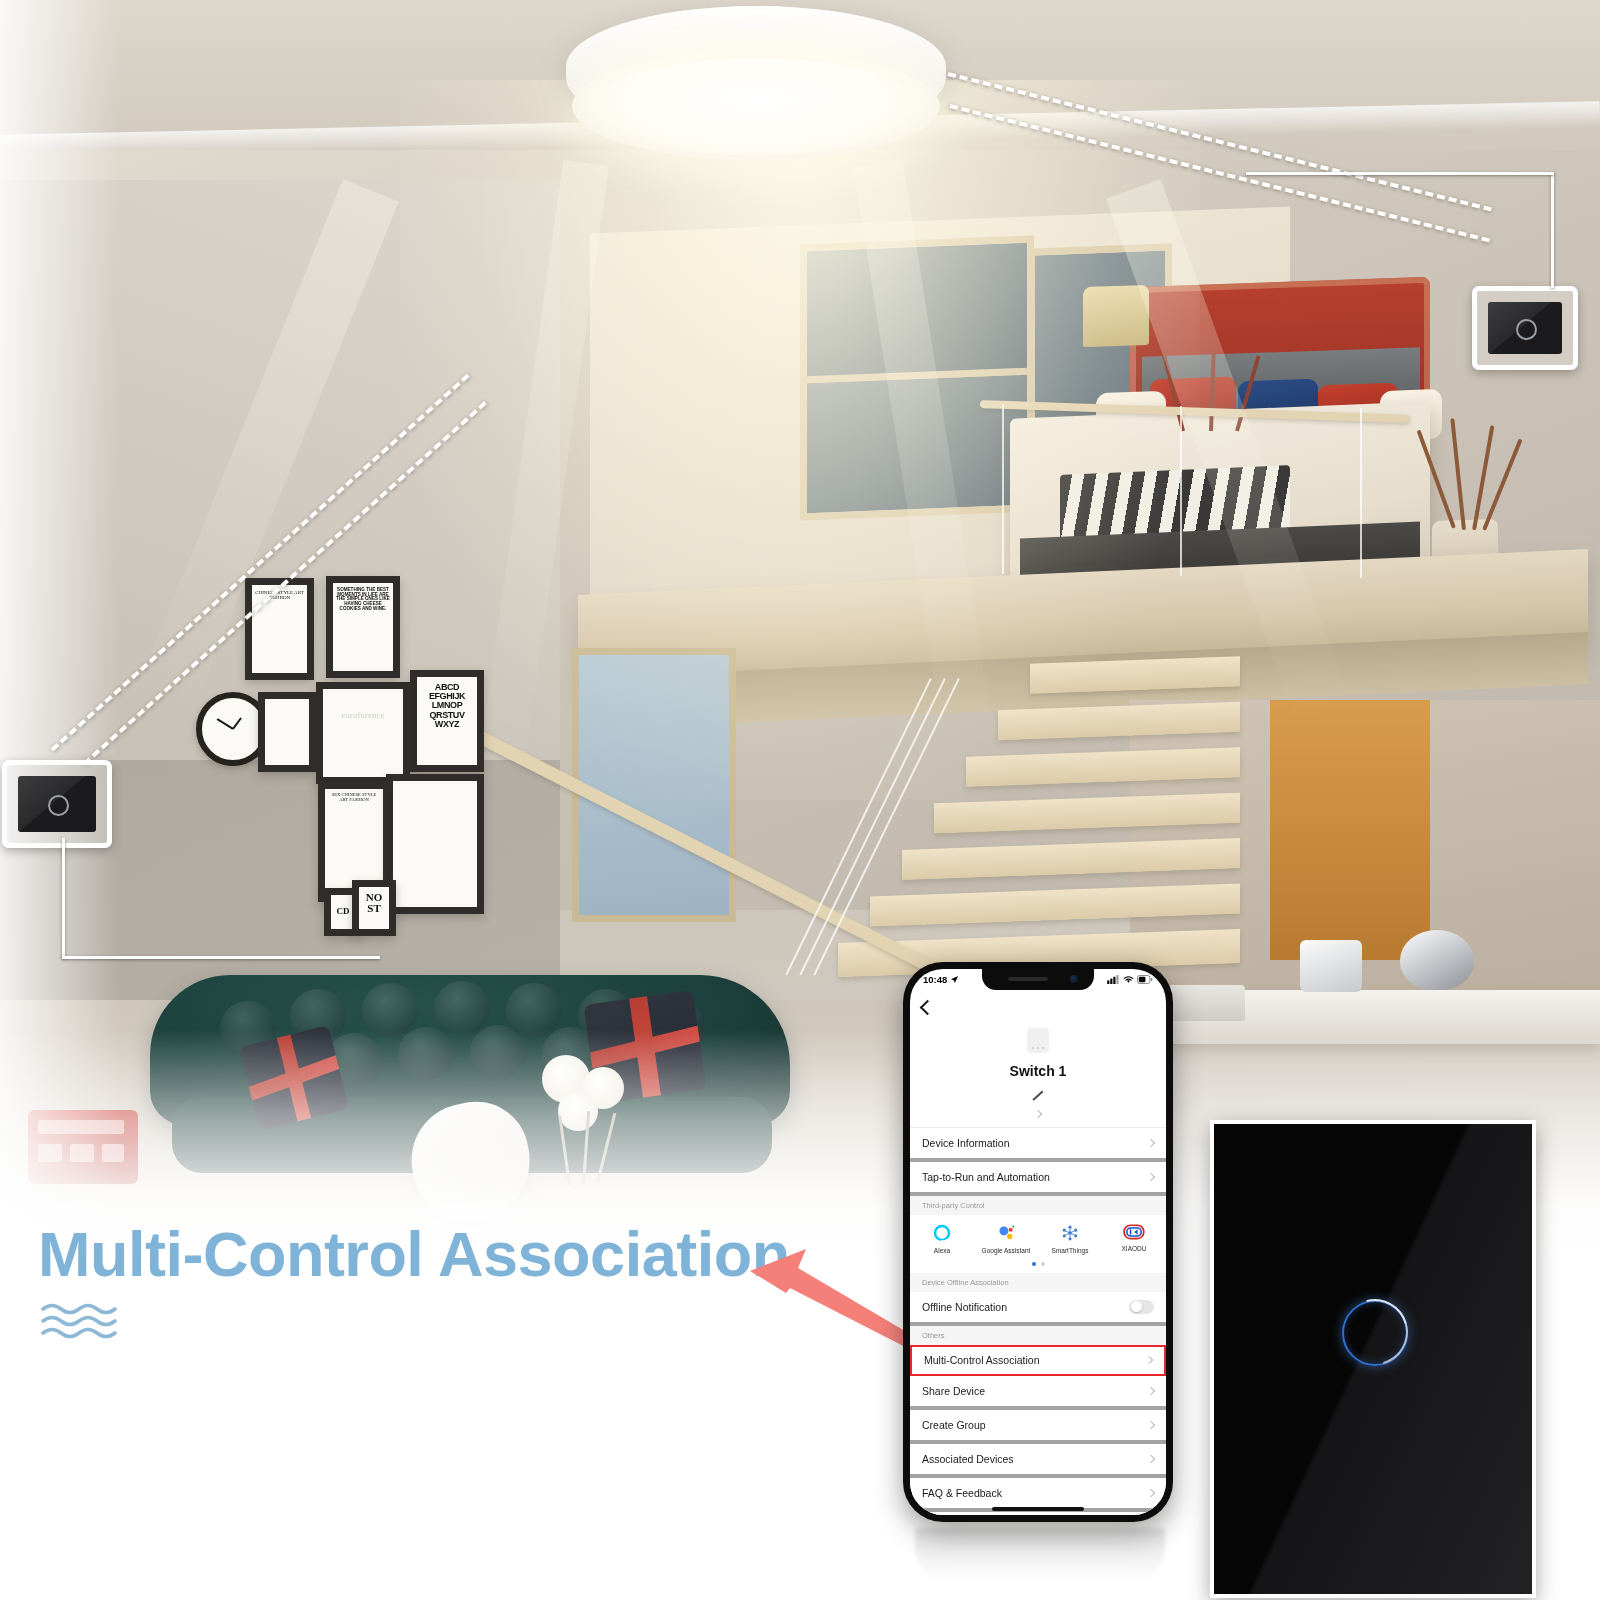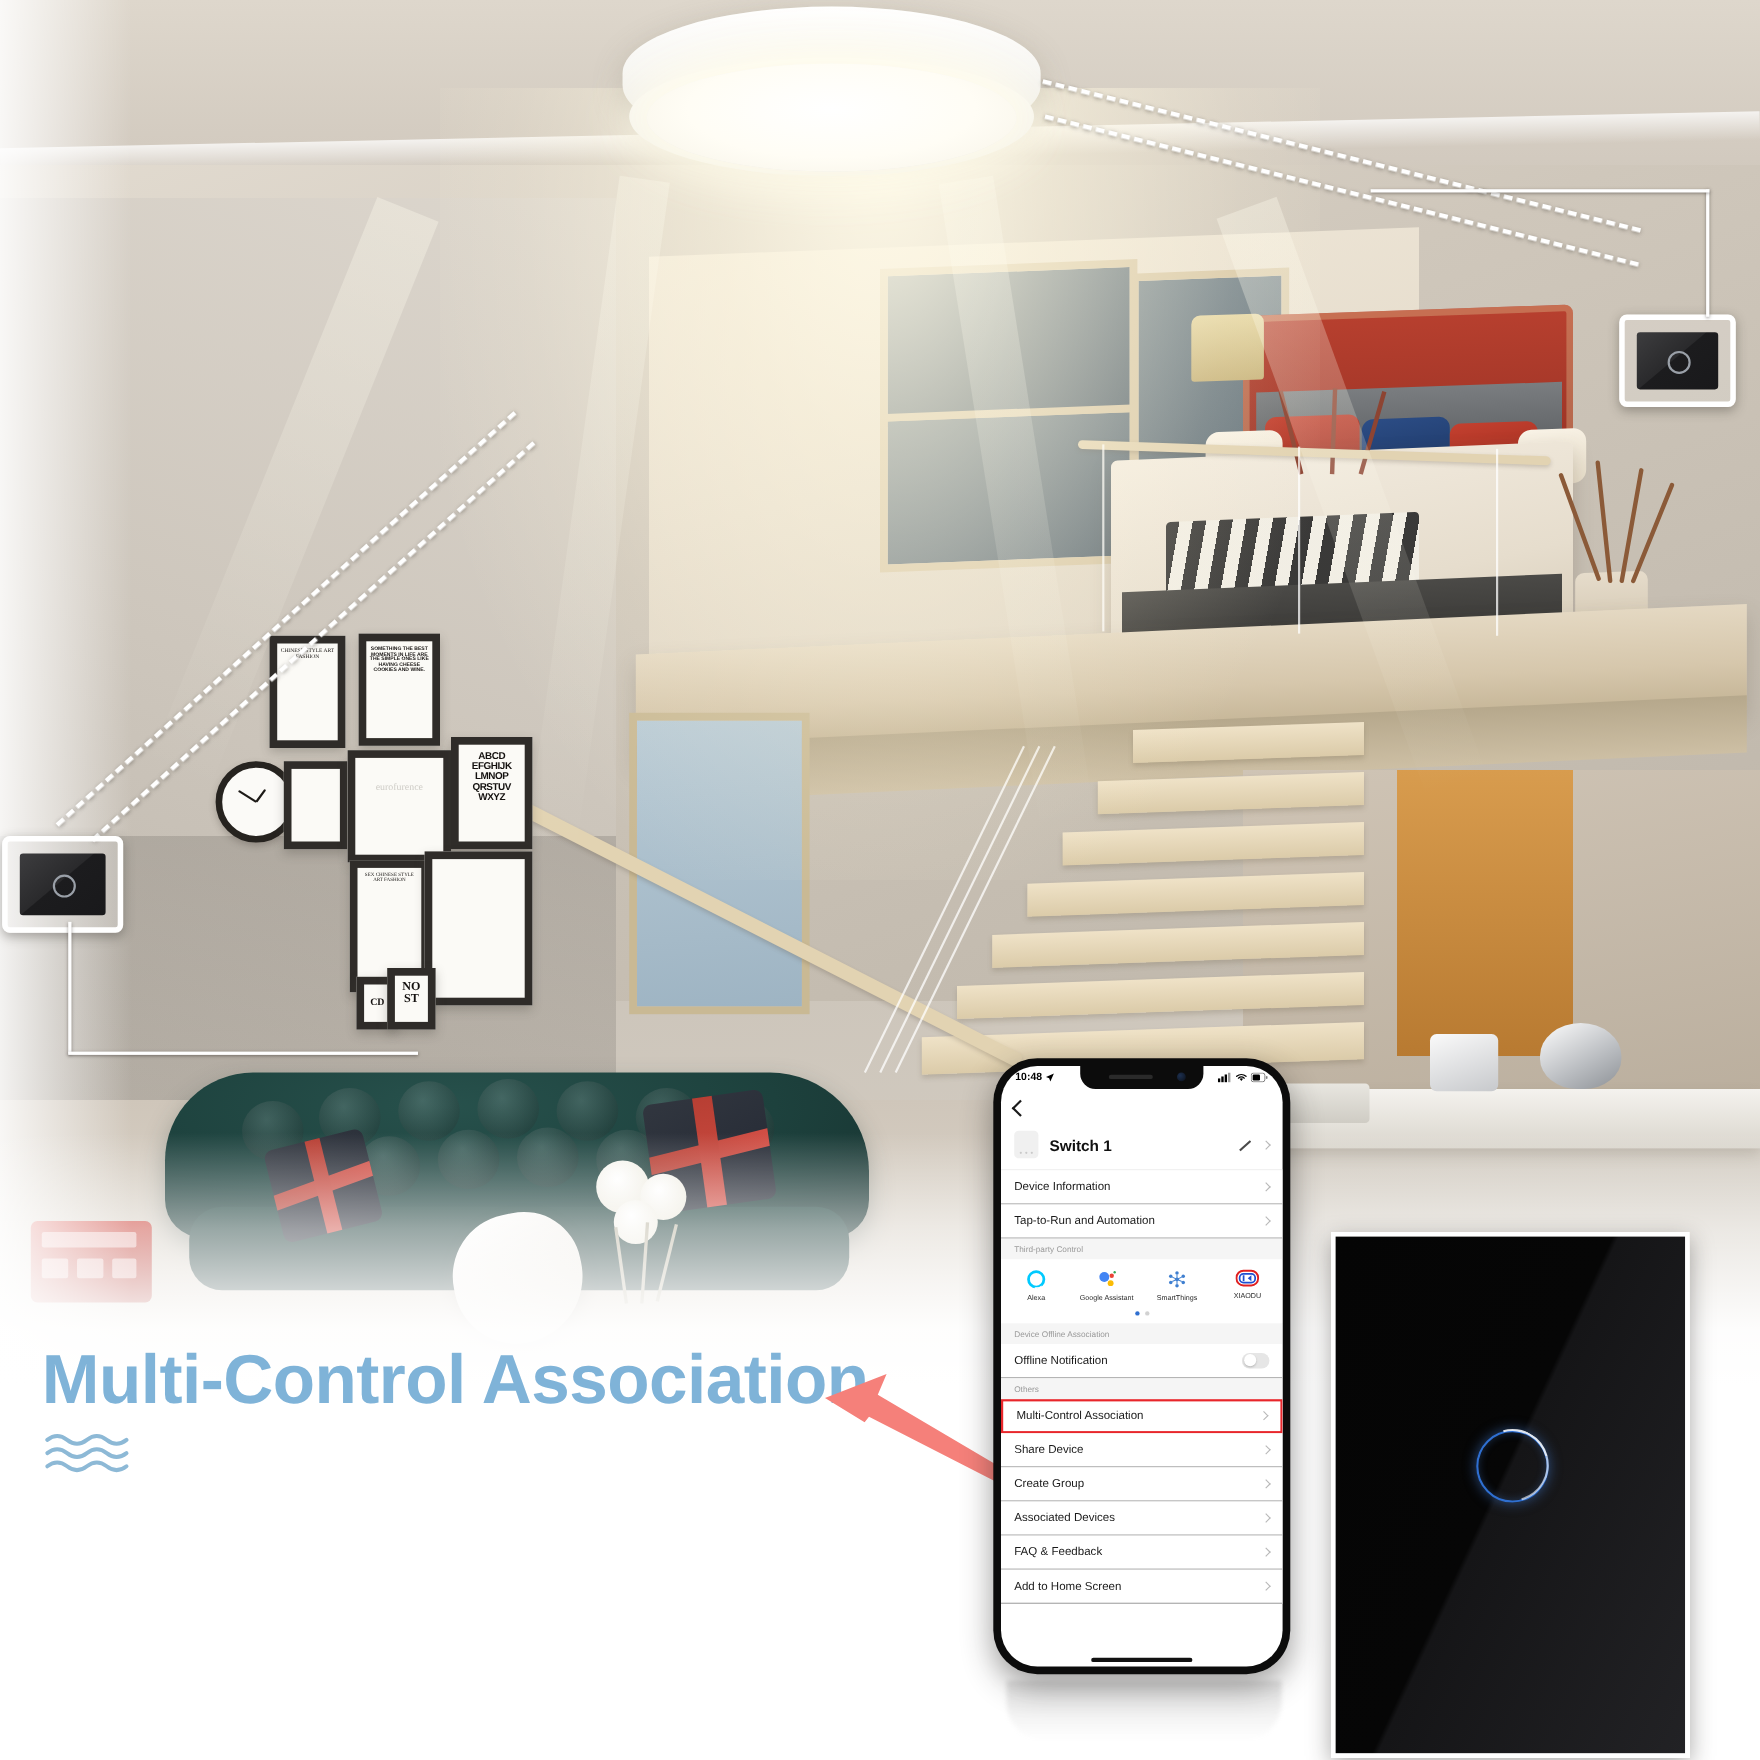--- a/index.html
+++ b/index.html
@@ -177,31 +177,31 @@
         background:#0c0c0c;border-radius:0 0 14px 14px;z-index:5;}
   .notch .speaker{position:absolute;left:26px;top:8px;width:40px;height:4px;border-radius:2px;background:#2a2a2a;}
   .notch .cam{position:absolute;right:16px;top:6px;width:8px;height:8px;border-radius:50%;
         background:radial-gradient(circle at 35% 35%,#1d3050,#0a0f18);}
   .statusbar{position:relative;height:21px;display:flex;align-items:center;
         justify-content:space-between;padding:0 13px;font-size:9.5px;font-weight:bold;color:#000;z-index:6;}
   .sb-right{display:flex;align-items:center;gap:3px;}
   .navbar{height:34px;display:flex;align-items:center;padding:0 12px;}
   .back-chev{width:9px;height:9px;border-left:2px solid #1a1a1a;border-bottom:2px solid #1a1a1a;
         transform:rotate(45deg);}
-  .devrow{display:flex;align-items:center;padding:4px 12px 10px;gap:10px;border-bottom:1px solid #ececec;}
+  .devrow{display:flex;align-items:center;padding:4px 12px 10px;gap:10px;border-bottom:1px solid #ececec;flex-direction:column;}
   .devicon{width:22px;height:25px;border-radius:4px;background:#f0f0f0;position:relative;flex:none;}
   .devicon i{position:absolute;bottom:4px;width:2px;height:2px;border-radius:50%;background:#c9c9c9;}
   .devname{flex:1;font-size:14px;font-weight:bold;color:#111;}
   .pencil{width:12px;height:12px;position:relative;}
   .pencil::before{content:"";position:absolute;left:1px;top:10px;width:13px;height:1.6px;background:#4a4a4a;
         transform:rotate(-42deg);transform-origin:left center;}
   .chev{width:5px;height:5px;border-top:1.3px solid #b8b8b8;border-right:1.3px solid #b8b8b8;
         transform:rotate(45deg);flex:none;}
   .row{display:flex;align-items:center;justify-content:space-between;height:30px;
-        padding:0 12px;font-size:10.5px;color:#1a1a1a;border-bottom:1px solid #a3a3a3;background:#fff;}
+        padding:0 12px;font-size:10.5px;color:#1a1a1a;border-bottom:4px solid #a3a3a3;background:#fff;}
   .sec{height:19px;display:flex;align-items:center;padding:0 12px;font-size:7.5px;color:#9a9a9a;background:#f5f5f5;}
   .tp{display:flex;padding:8px 0 4px;background:#fff;}
   .tp .cell{flex:1;display:flex;flex-direction:column;align-items:center;gap:4px;}
   .tp .lbl{font-size:6.5px;color:#2a2a2a;text-align:center;line-height:1.22;}
   .dots{display:flex;justify-content:center;gap:5px;padding:3px 0 7px;background:#fff;}
   .dot{width:4px;height:4px;border-radius:50%;background:#d2d2d2;}
   .dot.on{background:#2f6fd0;}
   .toggle{width:25px;height:14px;border-radius:8px;background:#e6e6e6;position:relative;flex:none;}
   .toggle i{position:absolute;left:1.5px;top:1.5px;width:11px;height:11px;border-radius:50%;background:#fff;
         box-shadow:0 1px 2px rgba(0,0,0,.22);}

